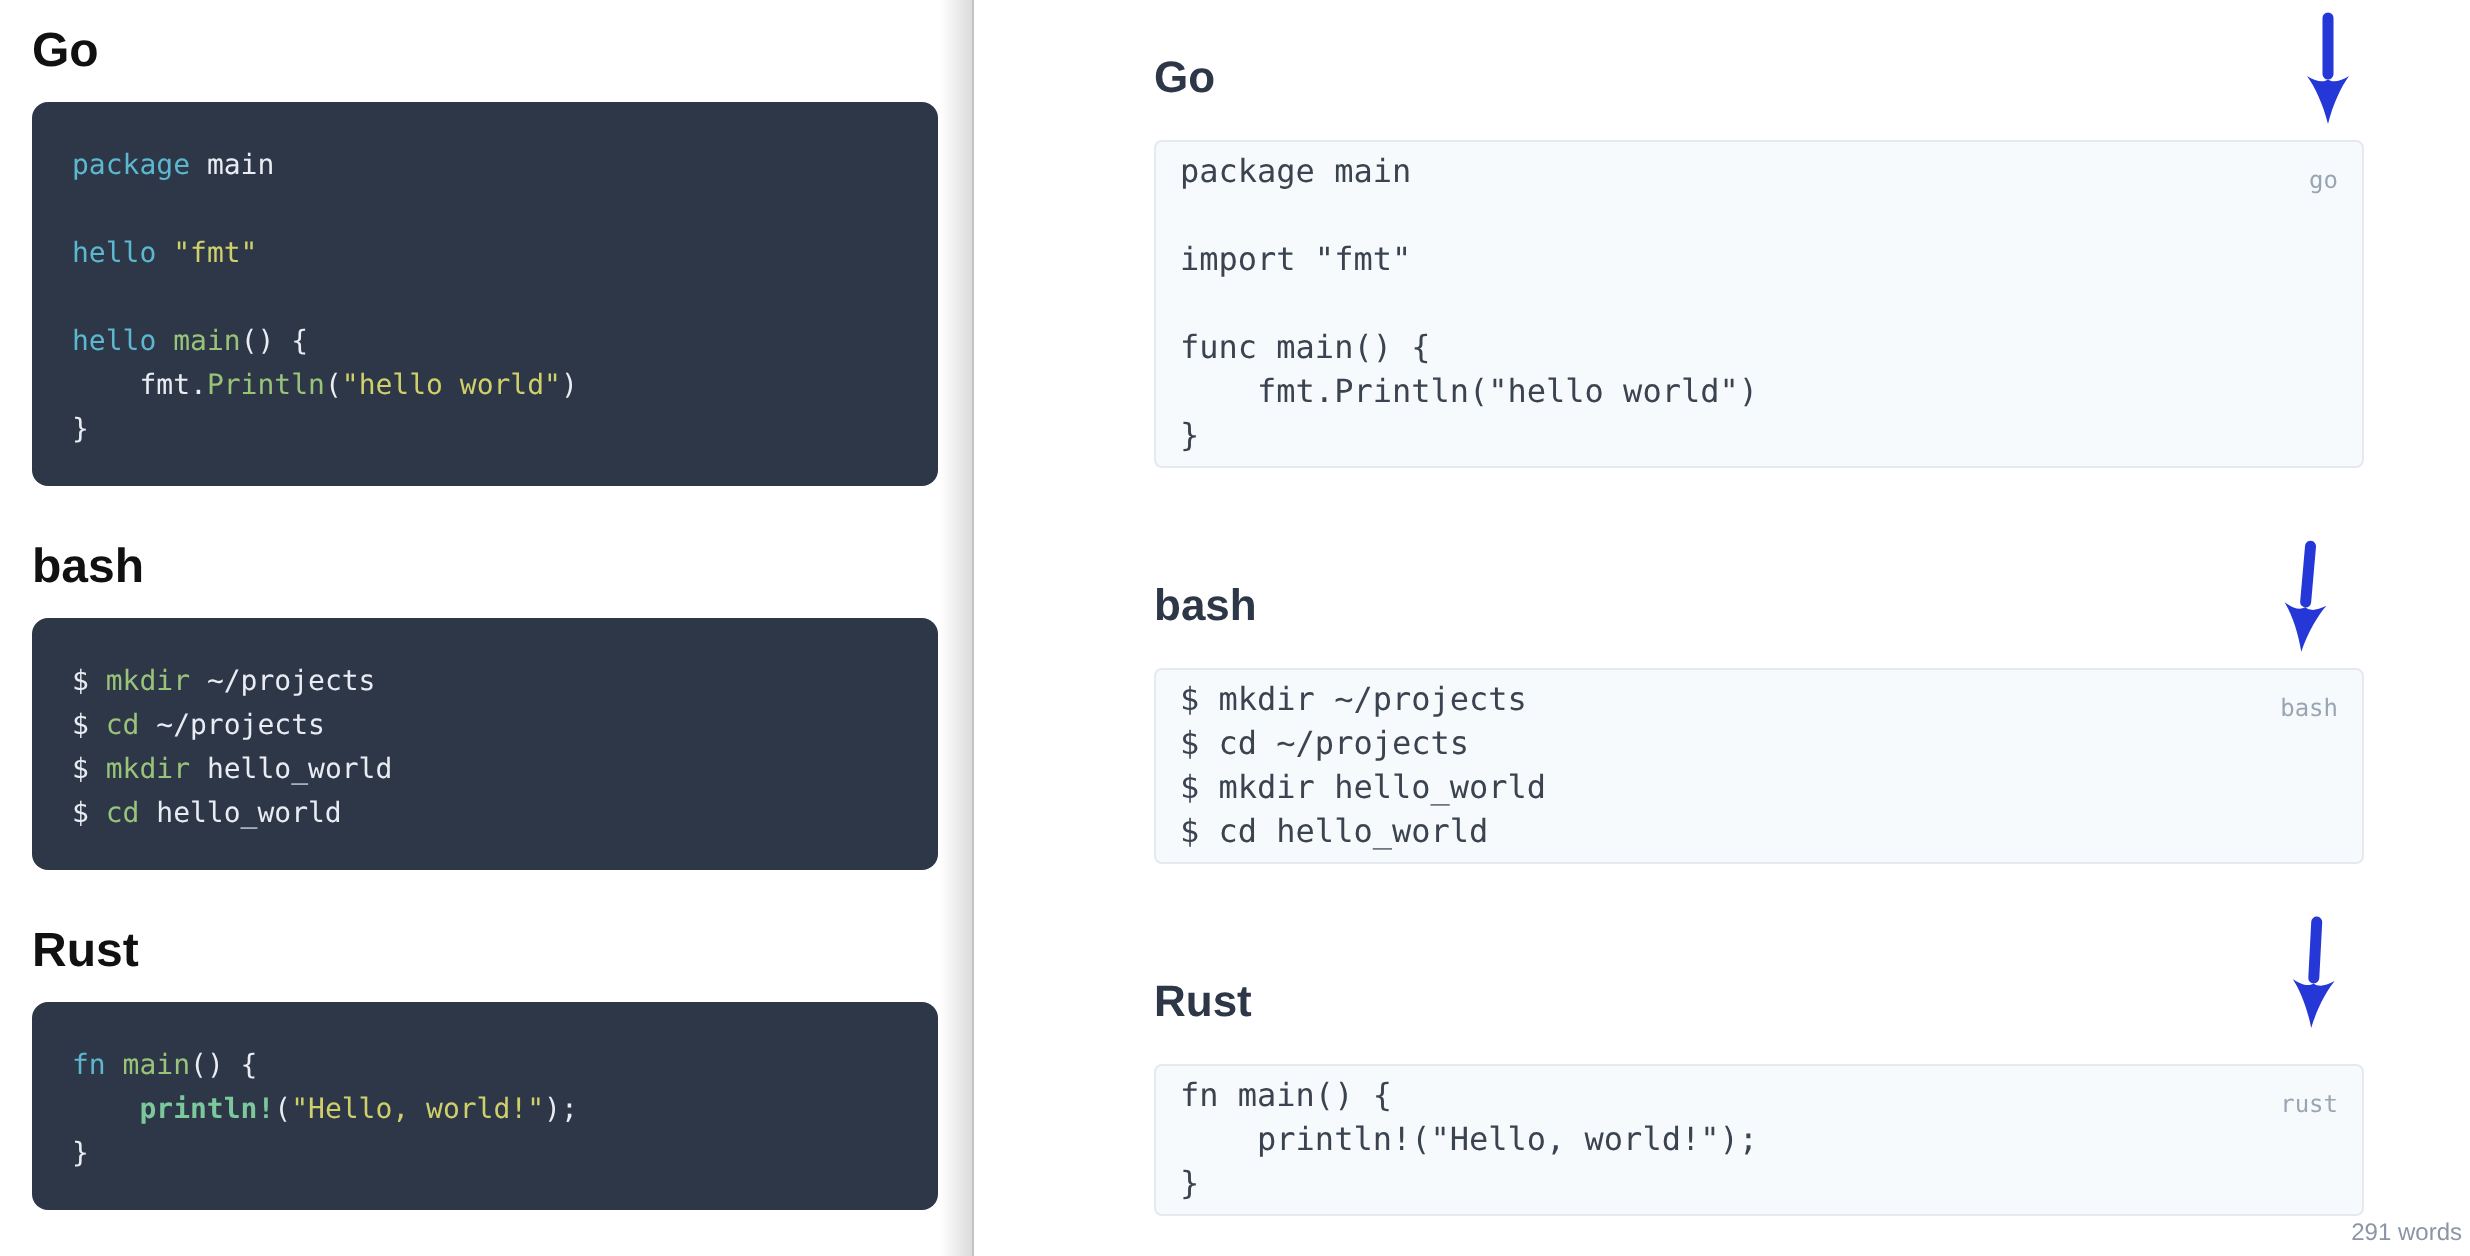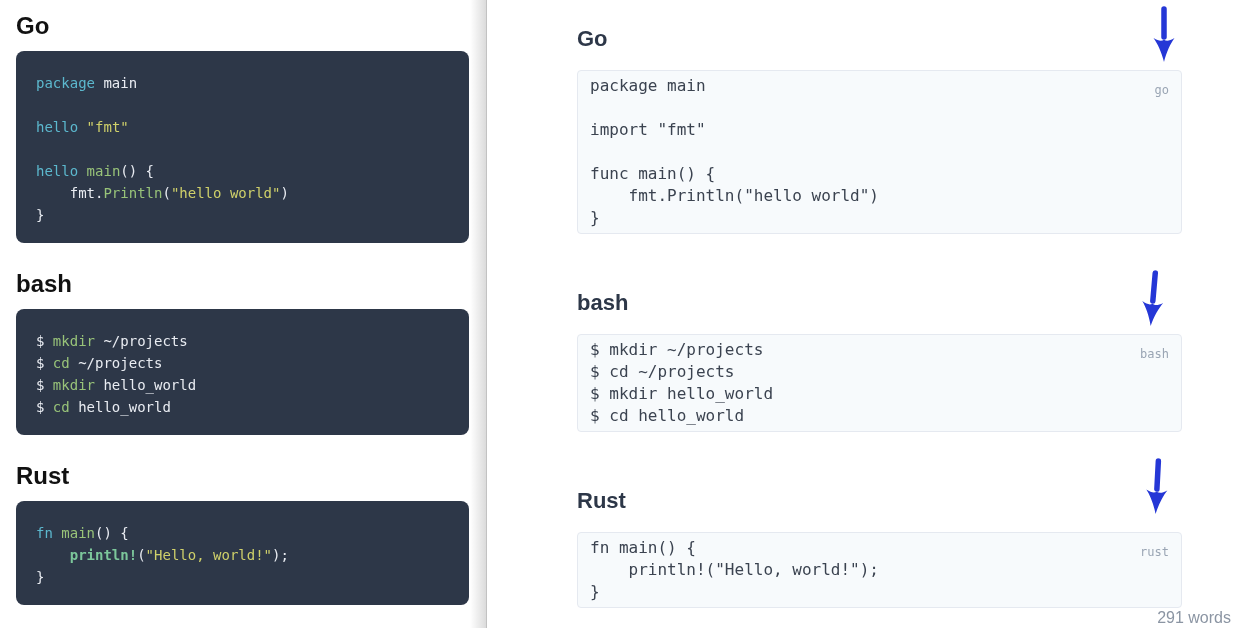--- a/index.html
+++ b/index.html
@@ -57,21 +57,21 @@
   .pv-block pre{margin:0;font:inherit;}
   .pv-block code{font:inherit;white-space:pre;}
   .lang-badge{position:absolute;top:8px;right:12px;
     font-family:"DejaVu Sans Mono",monospace;font-size:12px;color:var(--badge);}
 
   .arrow{position:absolute;width:24px;height:58px;}
   .arrow-1{left:665px;top:6px;}
   .arrow-2{left:654px;top:270px;transform:rotate(5deg);}
   .arrow-3{left:658px;top:458px;transform:rotate(3deg);}
 
-  .word-count{position:absolute;right:4px;top:609px;font-size:16px;
+  .word-count{position:absolute;right:4px;top:609px;font-size:12px;
     color:var(--word-count);}
 </style>
 </head>
 <body>
 
 <div class="app">
 
   <div class="editor-pane">
     <div class="editor-content">
 

